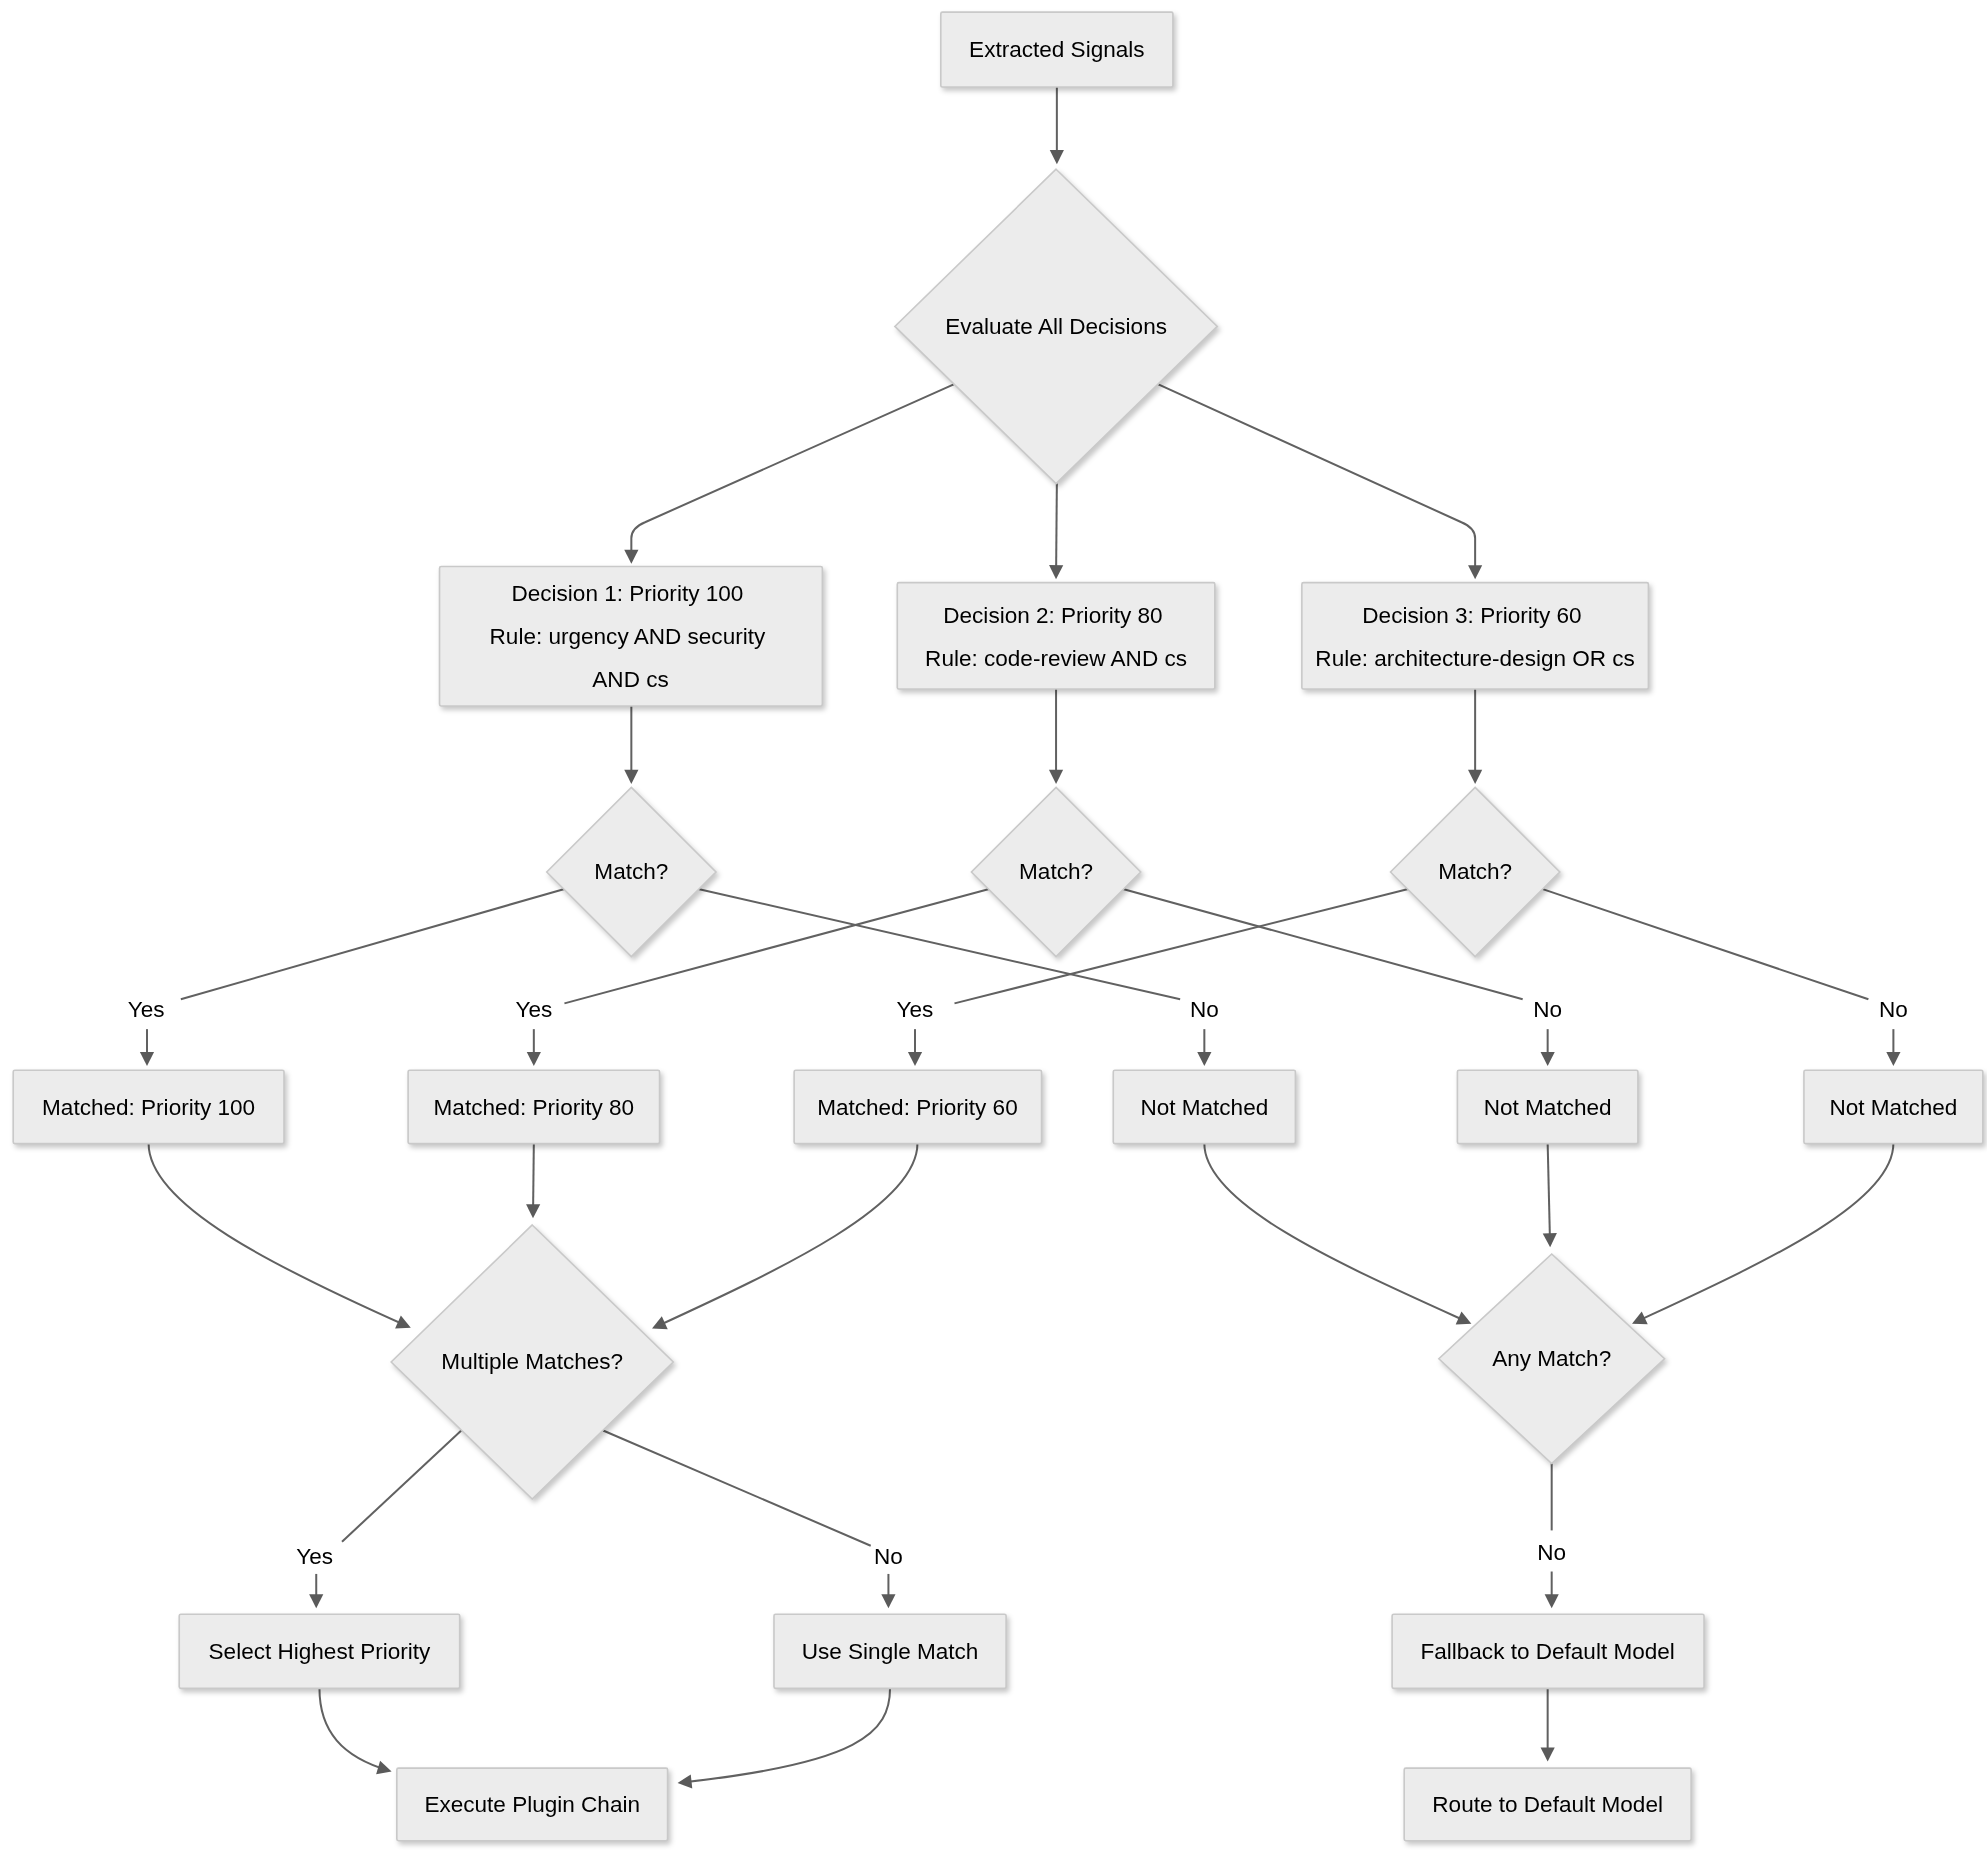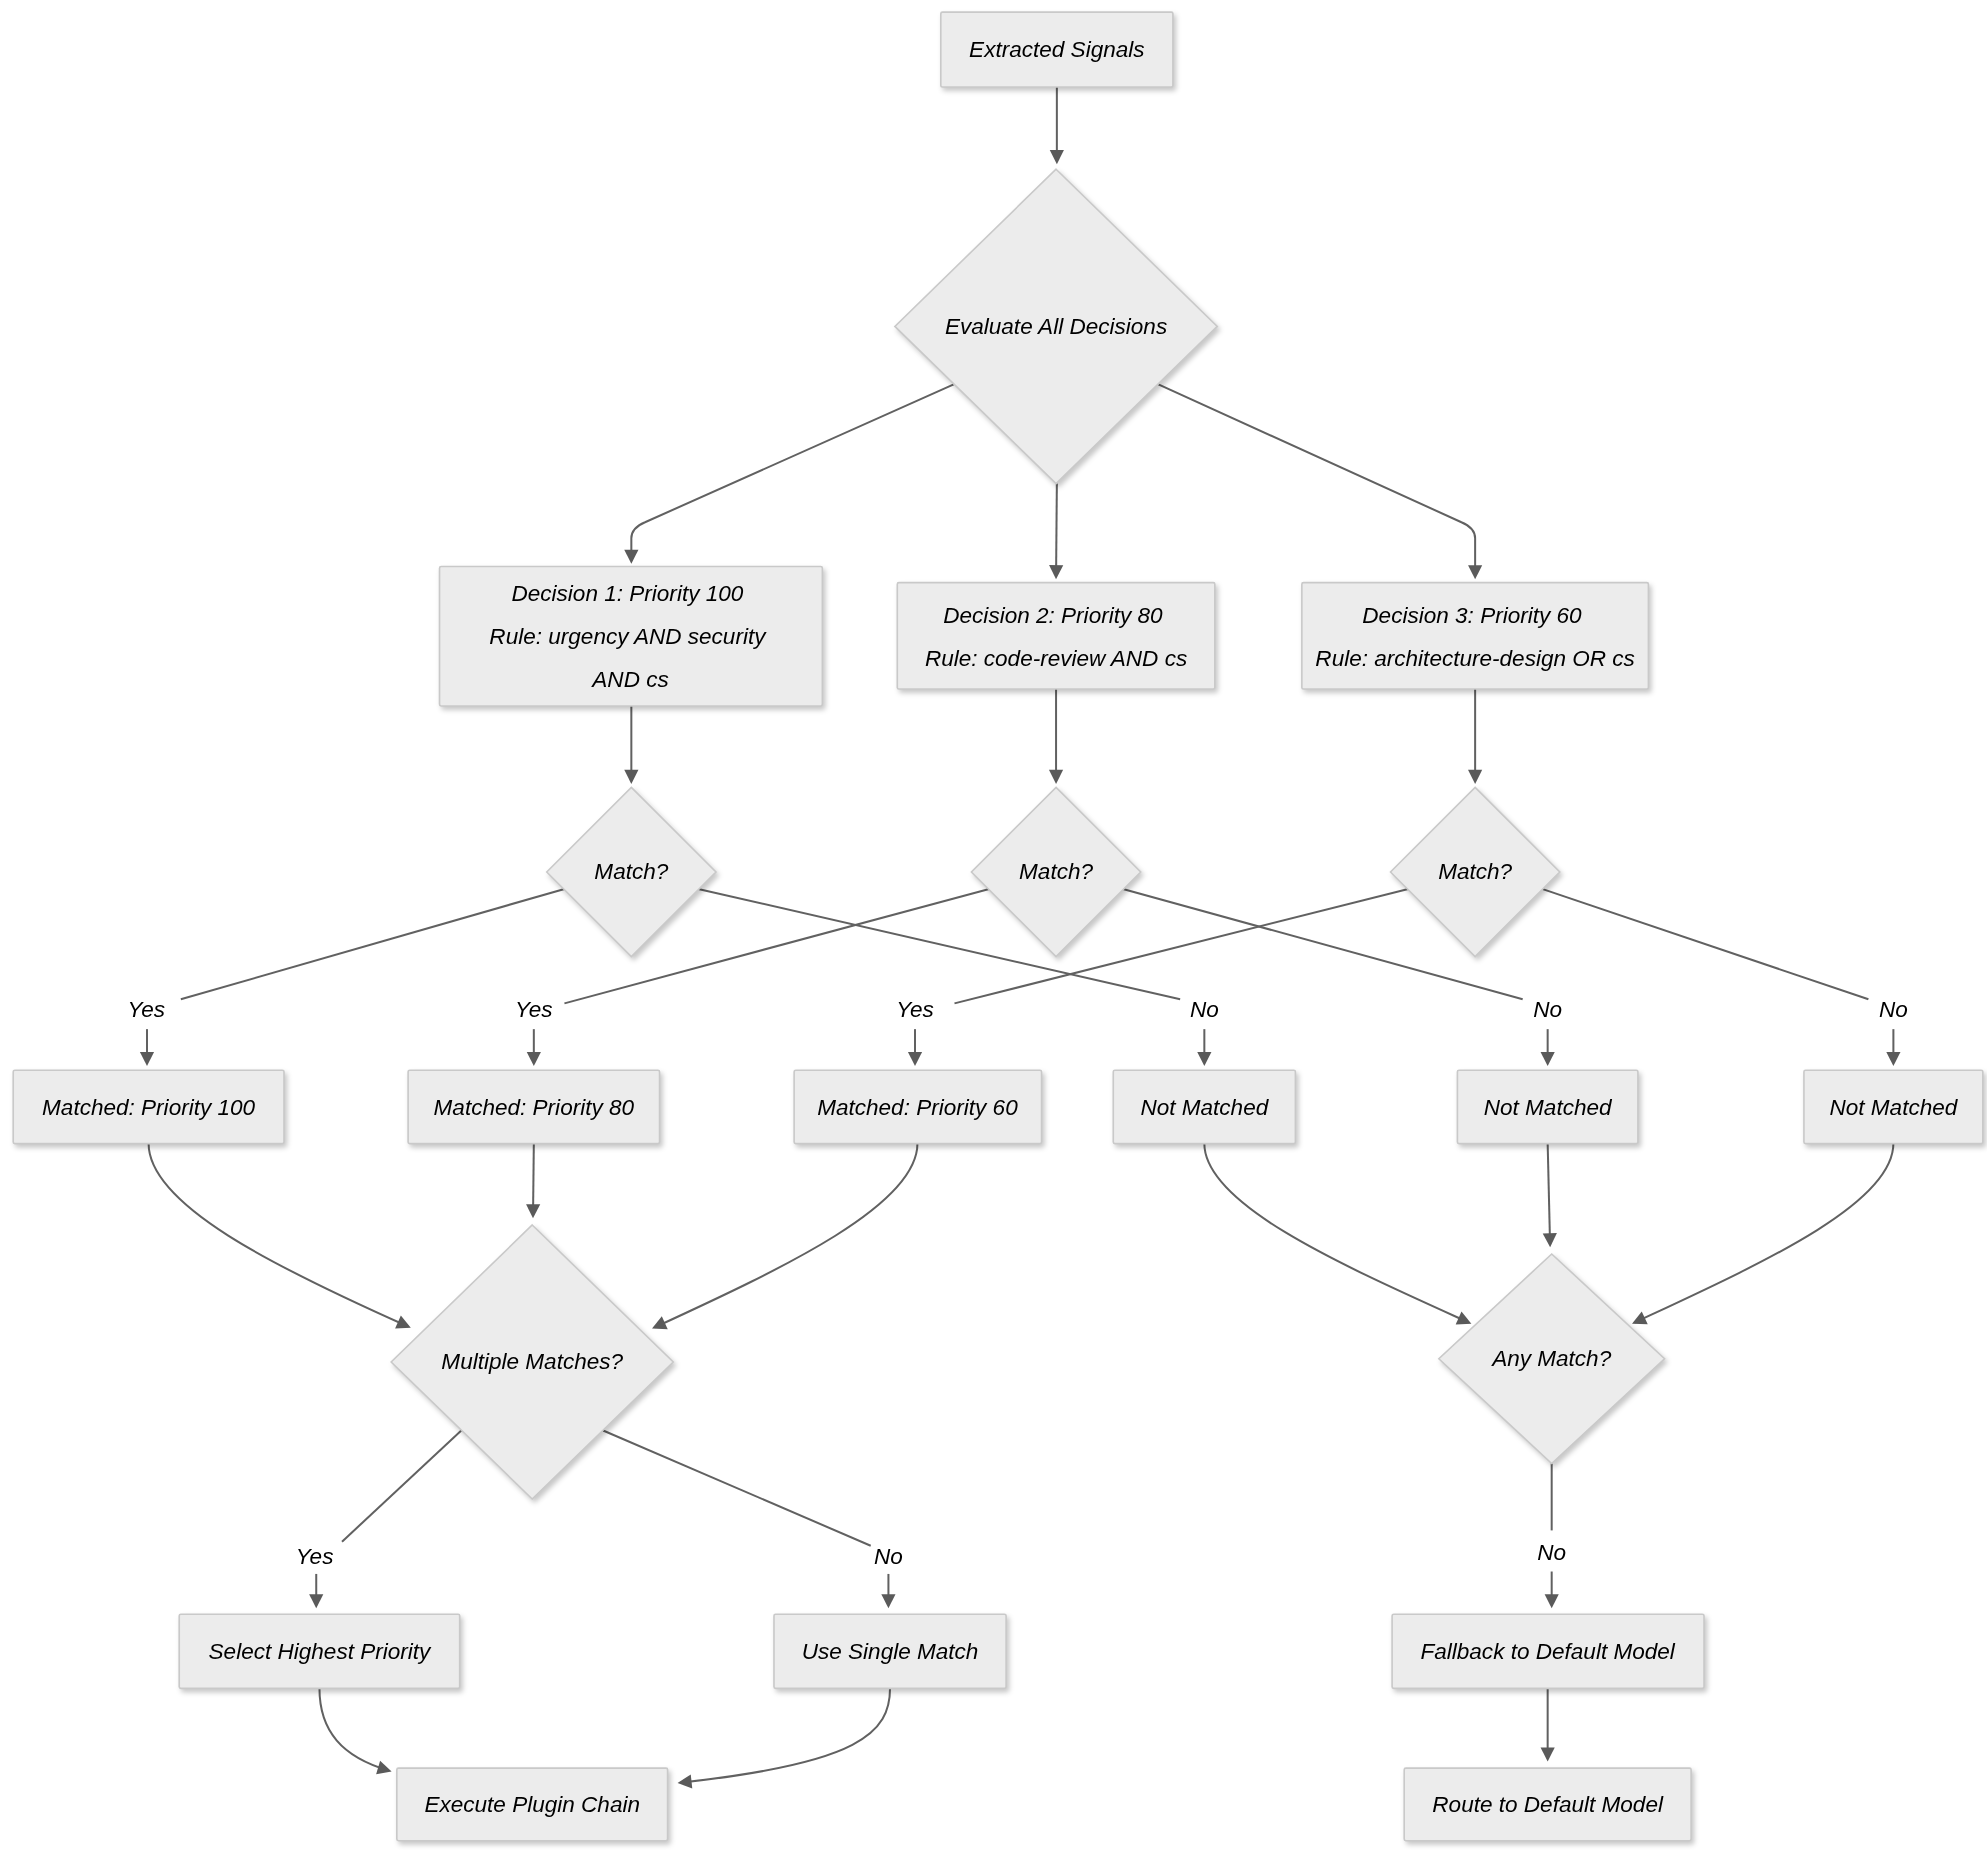--- a/index.html
+++ b/index.html
@@ -5,21 +5,20 @@
   html, body {
     margin: 0;
     padding: 0;
     background: var(--background, #ffffff);
   }
   .canvas {
     position: relative;
     width: 1988px;
     height: 1856px;
     background: var(--background, #ffffff);
-    font-style: italic;
   }
   svg { display: block; }
   .node-shape {
     fill: var(--node-fill, #ececec);
     stroke: var(--node-stroke, #c9c9c9);
     stroke-width: 2;
     filter: drop-shadow(3px 4px 3px rgba(0,0,0,0.22));
   }
   .edge {
     fill: none;

